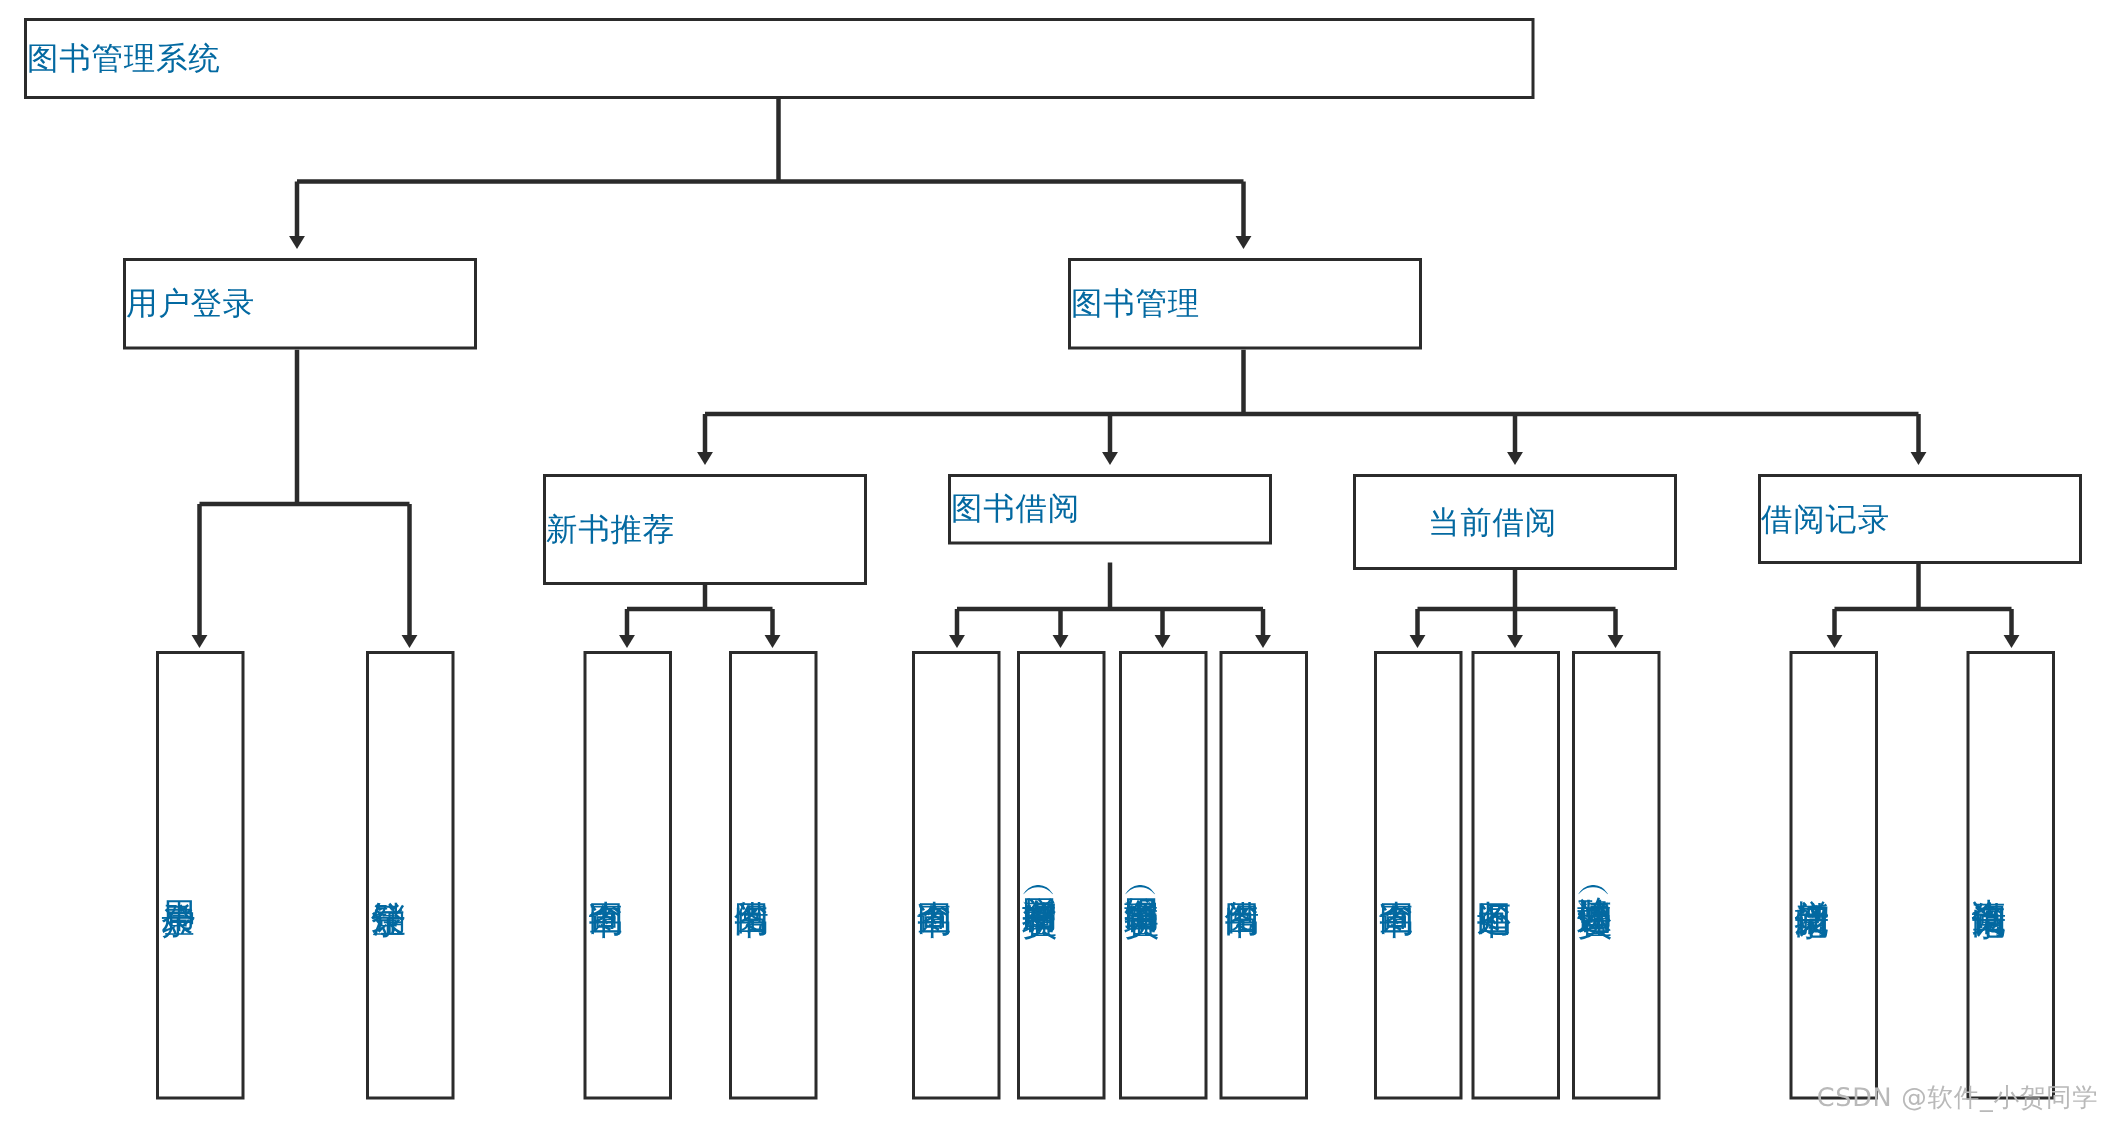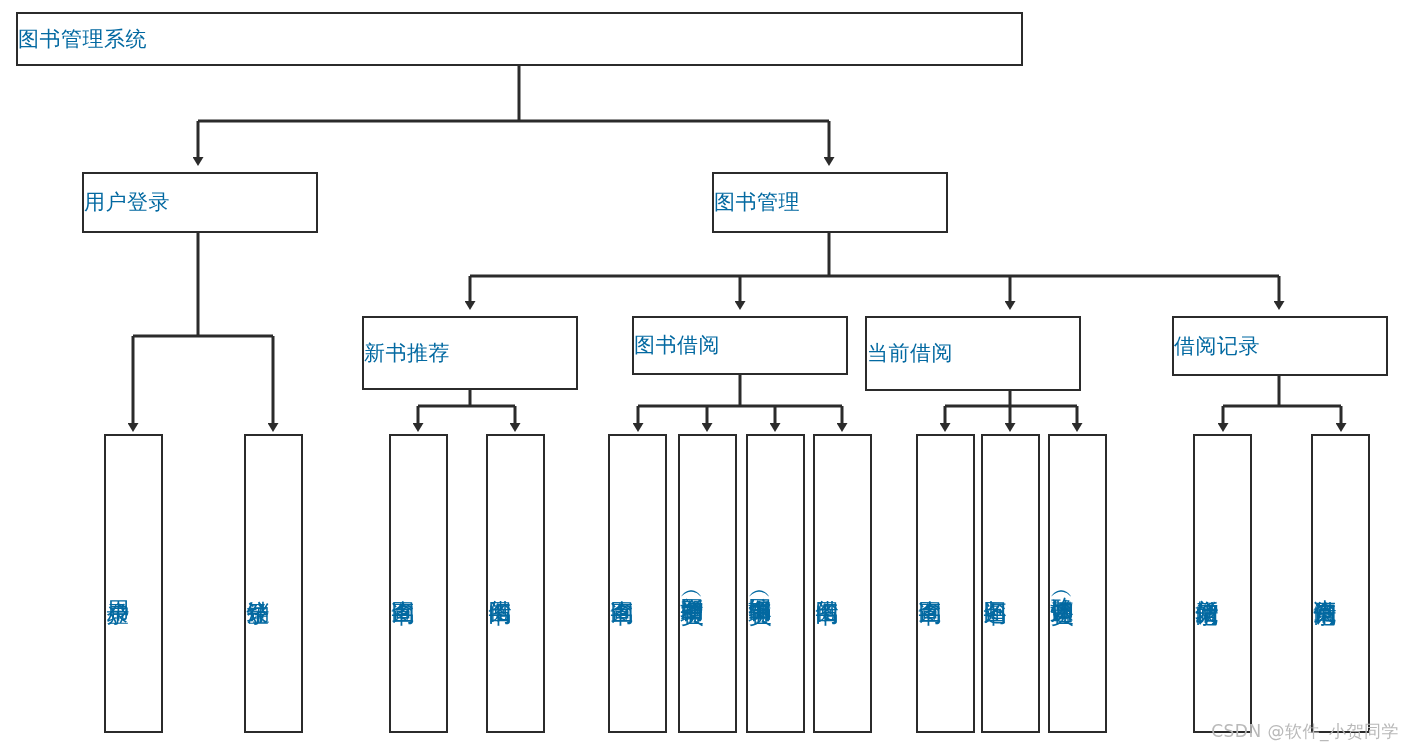--- a/index.html
+++ b/index.html
@@ -134,25 +134,25 @@
   </div>
 
   <div class="node h-node" style="left:712px; top:172px; width:236px; height:61px;">
     <span class="label">图书管理</span>
   </div>
 
   <div class="node h-node" style="left:362px; top:316px; width:216px; height:74px;">
     <span class="label">新书推荐</span>
   </div>
 
-  <div class="node h-node" style="left:632px; top:316px; width:216px; height:59px;">
+  <div class="node h-node" style="left:632px; top:316px; width:216px; height:47px;">
     <span class="label">图书借阅</span>
   </div>
 
-  <div class="node h-node" style="left:865px; top:316px; width:216px; height:75px;">
+  <div class="node h-node" style="left:902px; top:316px; width:216px; height:64px;padding-left:48px;">
     <span class="label">当前借阅</span>
   </div>
 
   <div class="node h-node" style="left:1172px; top:316px; width:216px; height:60px;">
     <span class="label">借阅记录</span>
   </div>
 
   <div class="node v-node" style="left:104px; top:434px; width:59px; height:299px;">
     <span class="label">用户登录</span>
   </div>

